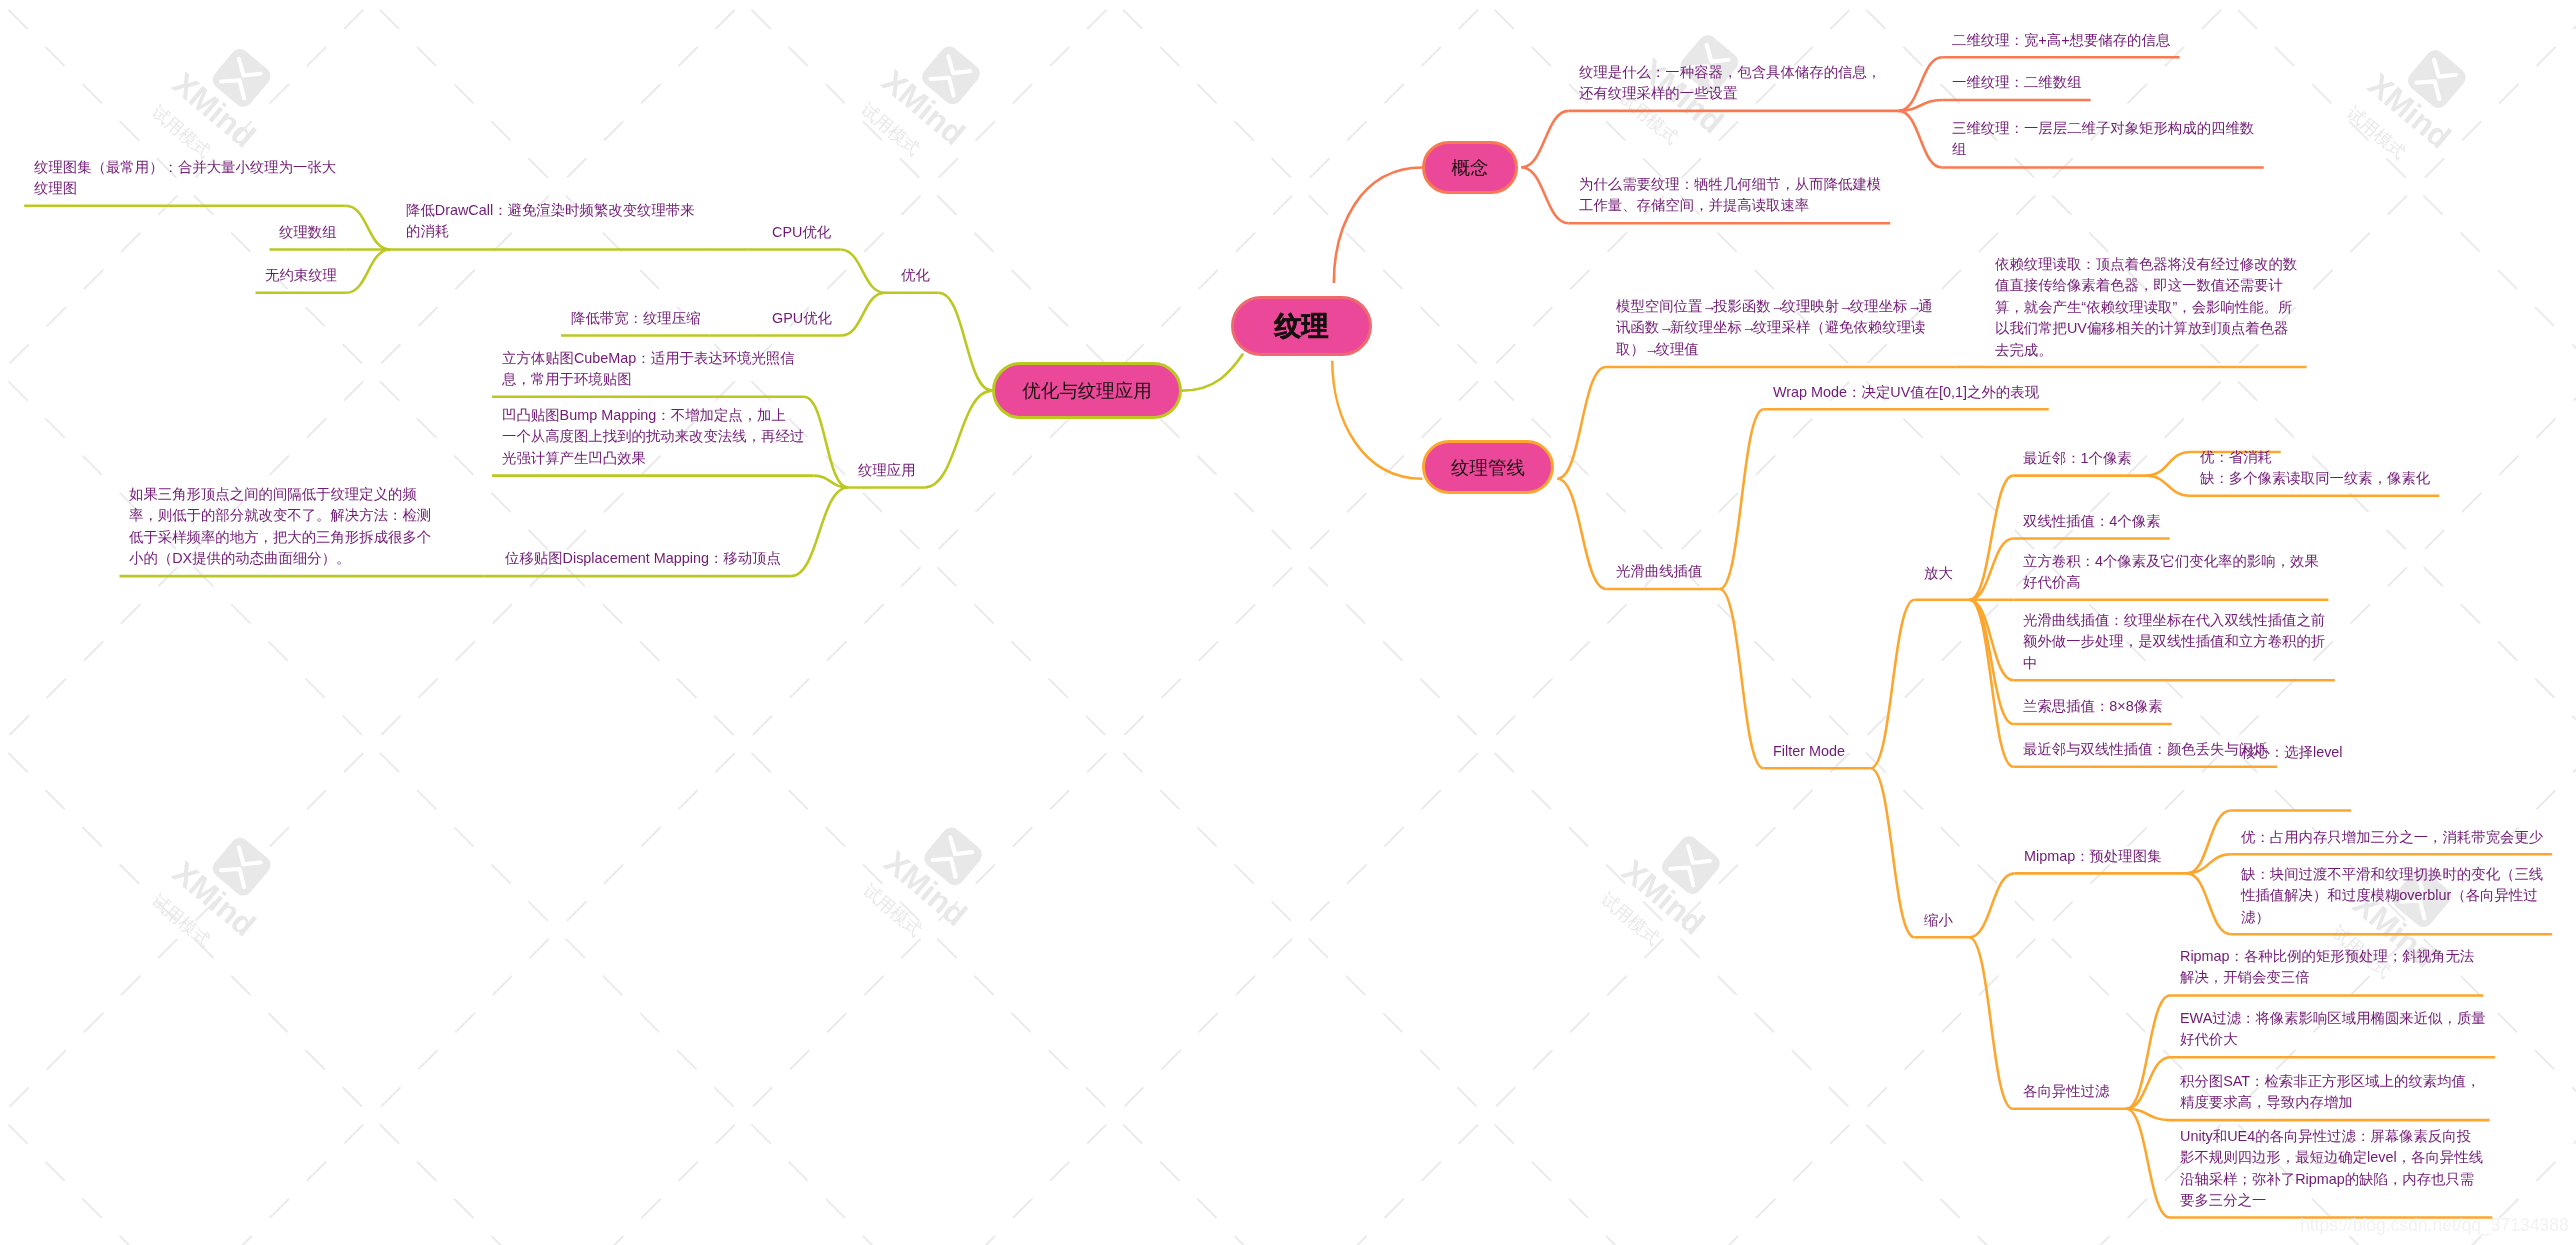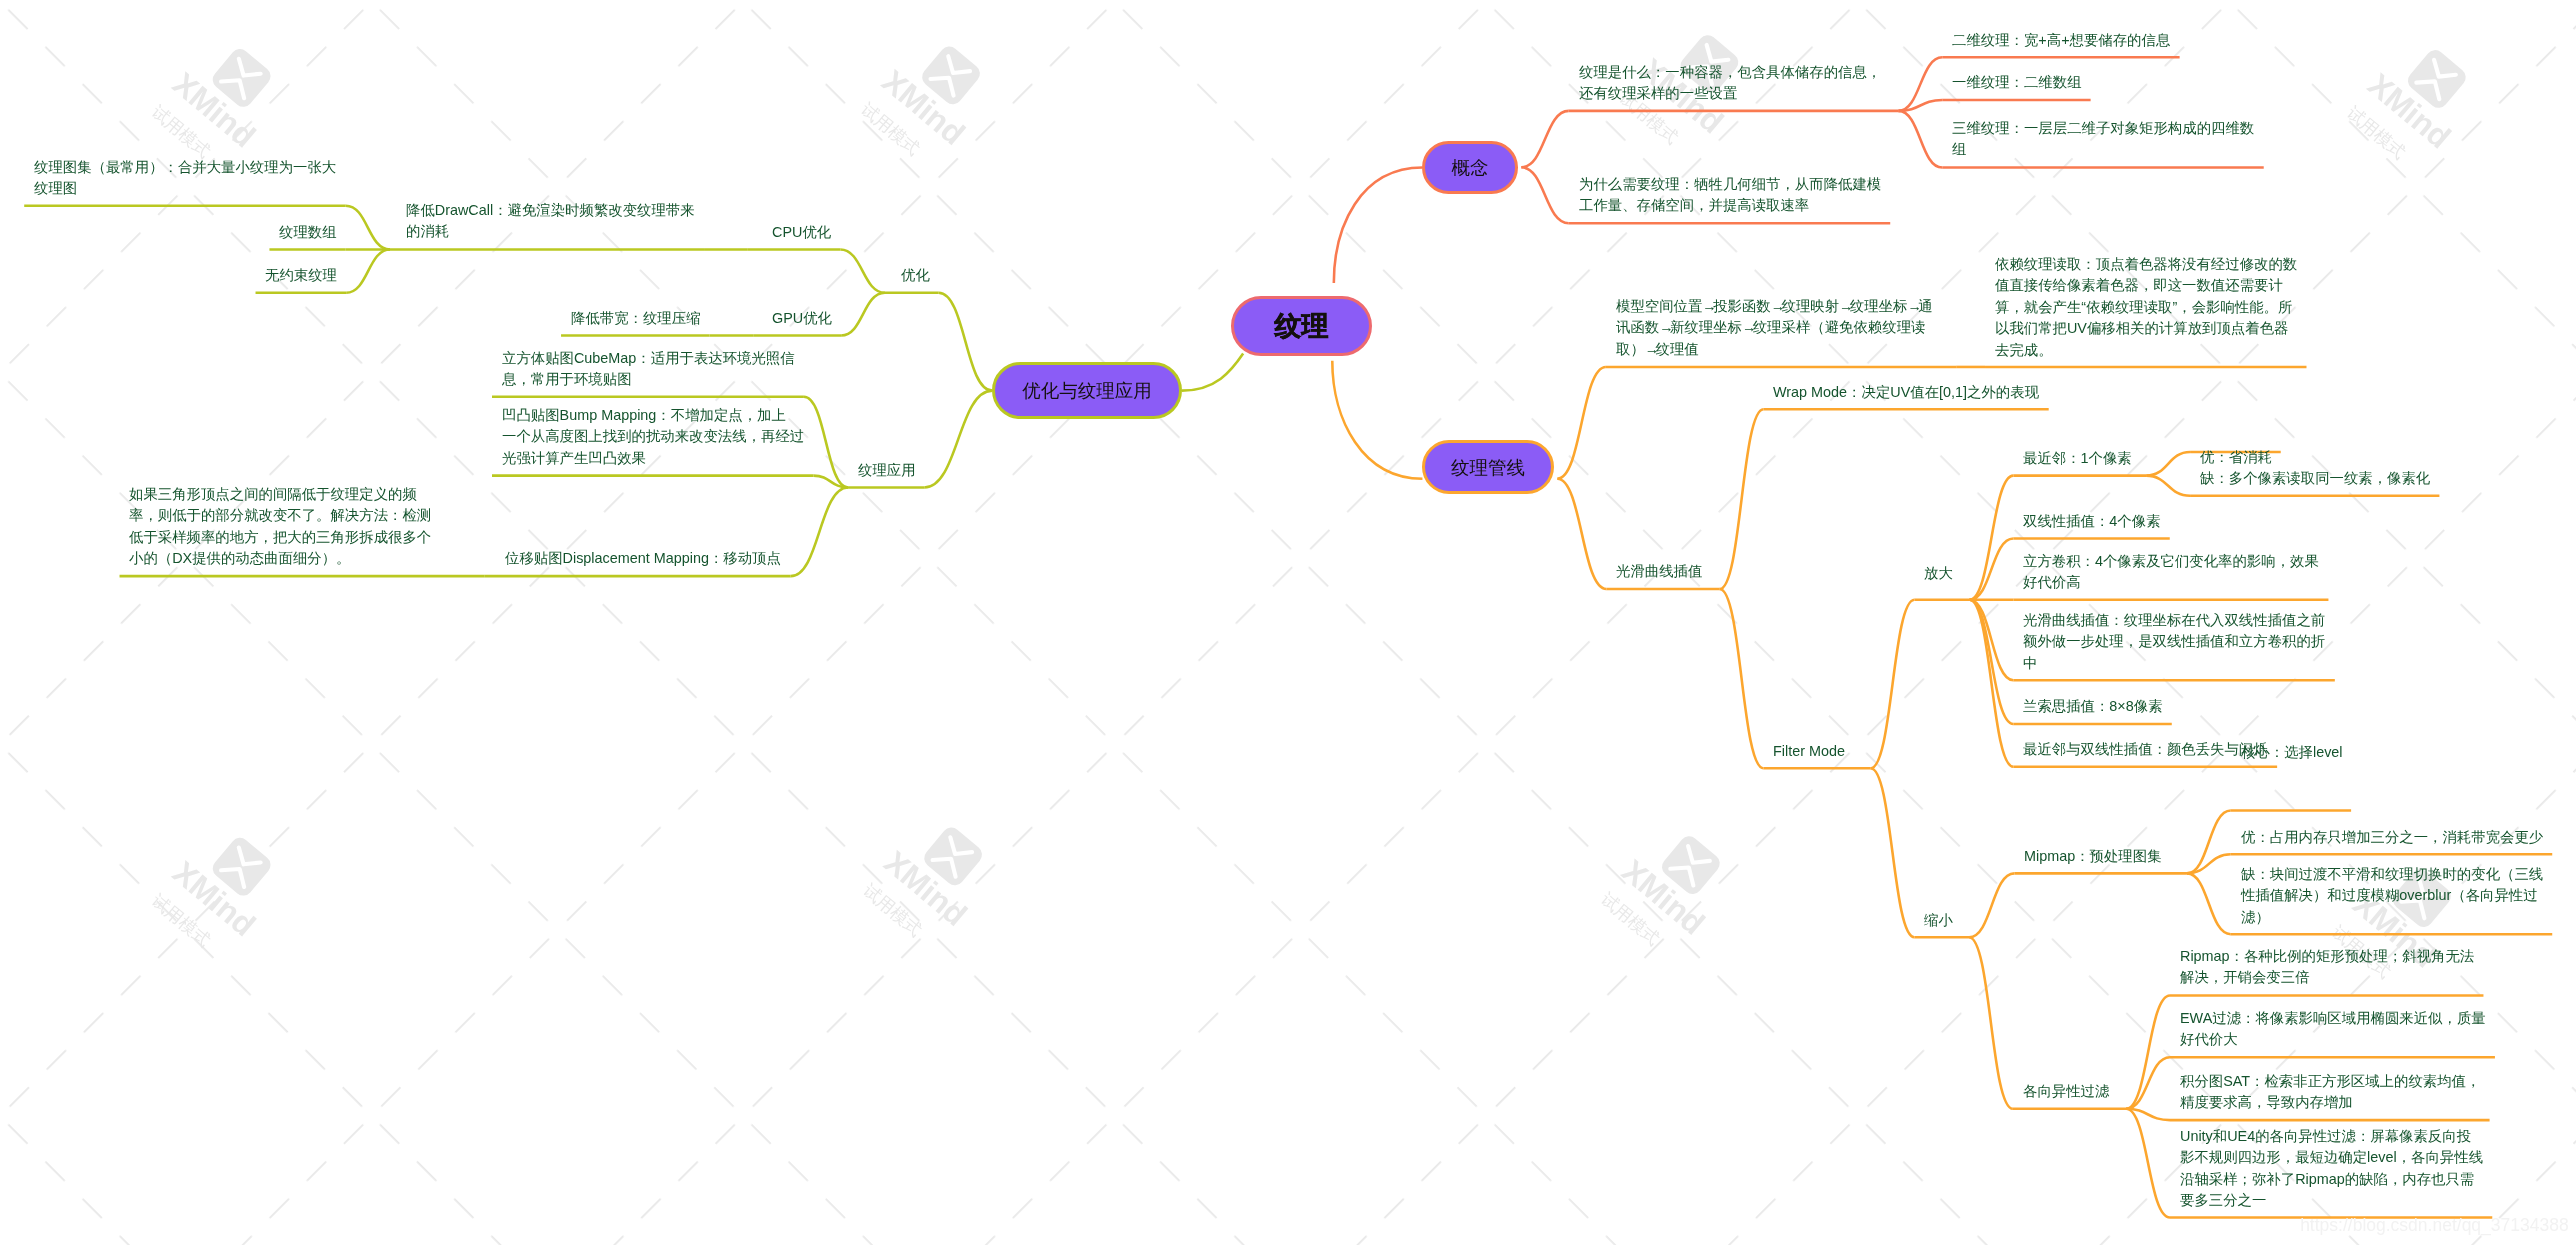--- a/index.html
+++ b/index.html
@@ -2,24 +2,24 @@
 <html style="font-size:8.2px"><head>
 <meta charset="utf-8">
 <title>纹理</title>
 <style>
   html,body{margin:0;padding:0;background:#fff;}
   #page{position:relative;width:2578px;height:1246px;background:#ffffff;overflow:hidden;
         font-family:"Liberation Sans",sans-serif;}
   svg.layer{position:absolute;left:0;top:0;width:2578px;height:1246px;display:block;}
   #wm{z-index:0;}
   #links{z-index:1;}
-  .tx{position:absolute;z-index:2;color:#14532d;font-size:14.4px;line-height:21.4px;white-space:pre;}
+  .tx{position:absolute;z-index:2;color:#701a75;font-size:14.4px;line-height:21.4px;white-space:pre;}
   .tx i.ar{font-style:normal;display:inline-block;width:10.8px;text-align:center;}
   .cap{position:absolute;z-index:3;box-sizing:border-box;border-style:solid;border-radius:515px;
-       background:#8b5cf6;display:flex;align-items:center;justify-content:center;color:#14100e;}
+       background:#ec4899;display:flex;align-items:center;justify-content:center;color:#14100e;}
   .cap.heavy span{-webkit-text-stroke:0.6px #14100e;}
   #credit{position:absolute;z-index:4;right:9.3px;bottom:10.3px;color:#f2f2f2;font-size:17.5px;white-space:pre;}
 </style>
 </head>
 <body>
 
 <div id="page">
   <svg class="layer" id="wm" viewBox="0 0 5004 2418">
       <defs>
         <pattern id="wmgrid" width="510" height="510" patternUnits="userSpaceOnUse" patternTransform="rotate(45)">

